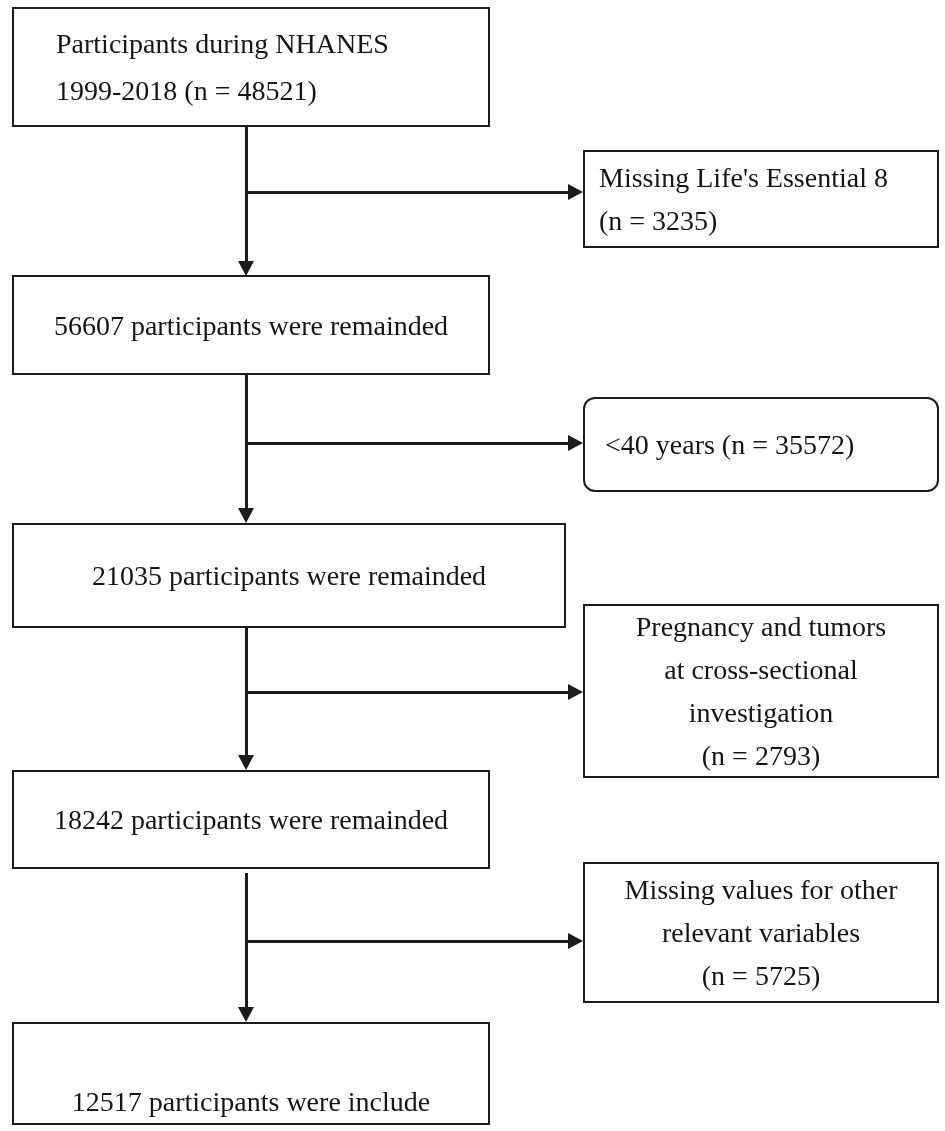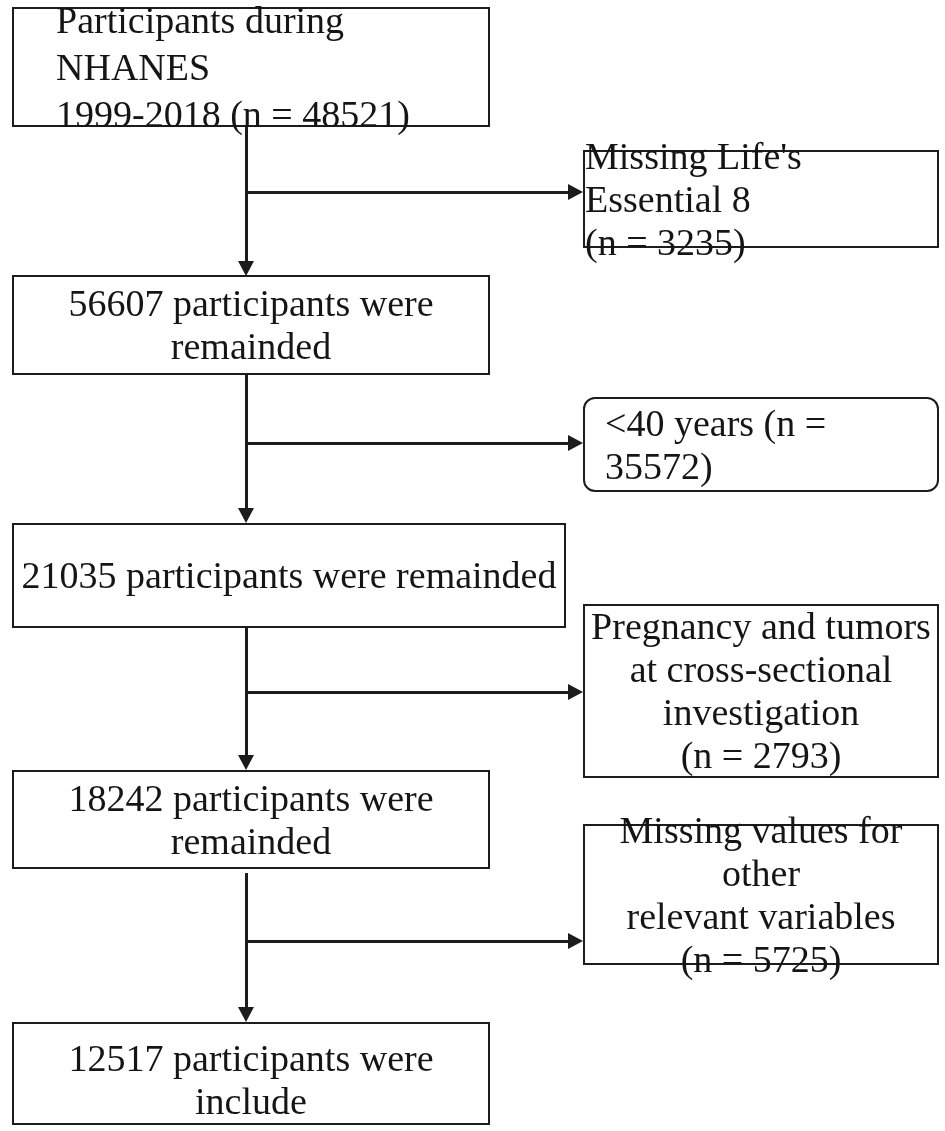--- a/index.html
+++ b/index.html
@@ -17,38 +17,38 @@
     overflow: hidden;
   }
   .box {
     position: absolute;
     box-sizing: border-box;
     border: 2.5px solid #1c1c1c;
     background: #ffffff;
     display: flex;
     flex-direction: column;
     justify-content: center;
-    font-size: 38px;
+    font-size: 28px;
     line-height: 43px;
   }
   .box.center { align-items: center; text-align: center; }
   .box.left   { align-items: flex-start; text-align: left; }
 
   
   .b1 { left: 12px;  top: 7px;    width: 478px; height: 120px; padding-left: 42px; padding-right: 8px; line-height: 47px; }
   .b2 { left: 12px;  top: 275px;  width: 478px; height: 100px; }
   .b3 { left: 12px;  top: 523px;  width: 554px; height: 105px; }
   .b4 { left: 12px;  top: 770px;  width: 478px; height: 99px; }
   .b5 { left: 12px;  top: 1022px; width: 478px; height: 103px; justify-content: flex-end; }
 
   
-  .r1 { left: 583px; top: 150px;  width: 356px; height: 98px;  padding-right: 2px; }
+  .r1 { left: 583px; top: 150px;  width: 356px; height: 98px;  padding-left: 14px; padding-right: 2px; }
   .r2 { left: 583px; top: 397px;  width: 356px; height: 95px;  padding-left: 20px; border-radius: 12px; }
   .r3 { left: 583px; top: 604px;  width: 356px; height: 174px; }
-  .r4 { left: 583px; top: 824px;  width: 356px; height: 141px; }
+  .r4 { left: 583px; top: 862px;  width: 356px; height: 141px; }
 
   
   .vline {
     position: absolute;
     left: 245px;
     width: 3px;
     background: #1c1c1c;
   }
   .v1 { top: 127px; height: 136px; }
   .v2 { top: 375px; height: 135px; }

